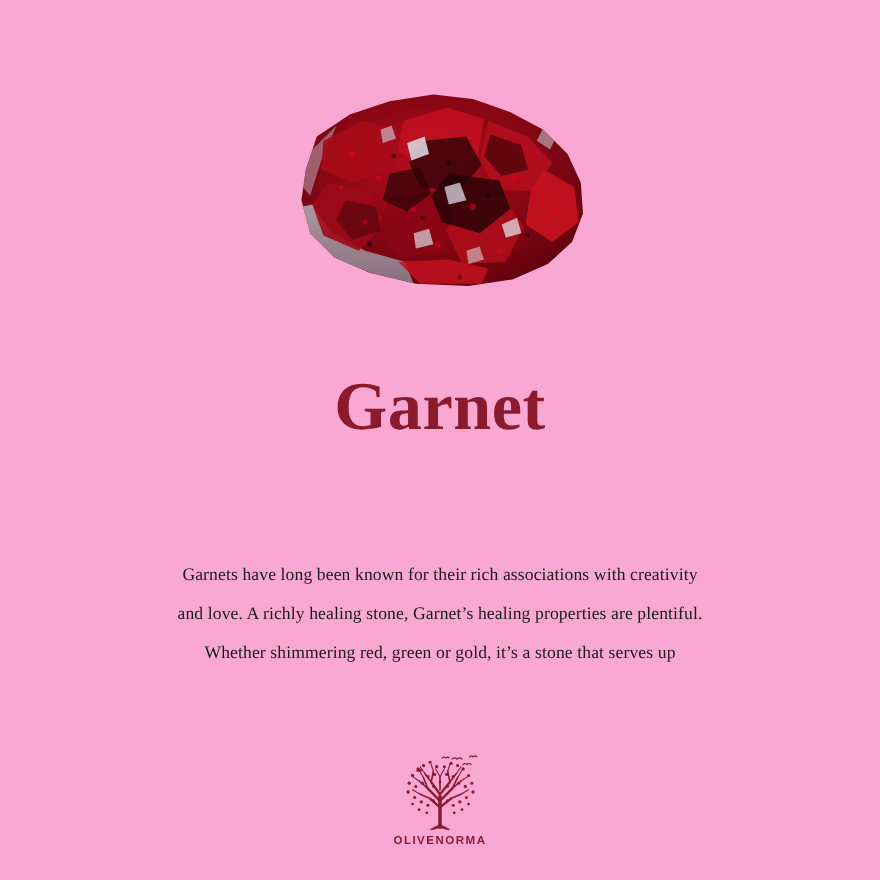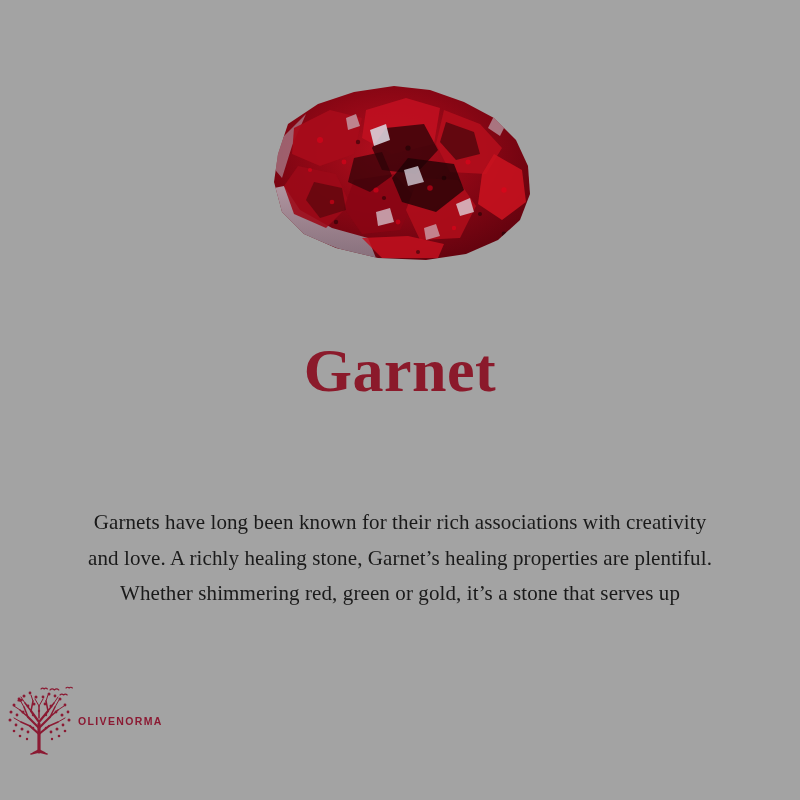--- a/index.html
+++ b/index.html
@@ -10,21 +10,21 @@
     width: 800px;
     height: 800px;
     background: #fdfdfd;
     font-family: "Liberation Serif", serif;
     overflow: hidden;
   }
   .page {
     position: relative;
     width: 800px;
     height: 800px;
-    background: #a3a3a3;
+    background: #f9a8d4;
     display: flex;
     flex-direction: column;
     align-items: center;
   }
 
   
   .stone-wrap {
     position: absolute;
     left: 258px;
     top: 62px;
@@ -79,38 +79,38 @@
   }
 
   
   .body-copy {
     position: absolute;
     top: 505px;
     left: 0;
     width: 800px;
     text-align: center;
     font-family: "Liberation Serif", serif;
-    font-size: 21px;
+    font-size: 16px;
     color: #1a1a1a;
     line-height: 35.5px;
     letter-spacing: 0.1px;
   }
   .body-copy .line {
     display: block;
     white-space: nowrap;
   }
 
   
   .logo {
     position: absolute;
     top: 684px;
     left: 0;
     width: 800px;
     display: flex;
-    flex-direction: row;
+    flex-direction: column;
     align-items: center;
   }
   .logo-mark { display: block; width: 78px; height: 72px; }
   .logo-word {
     margin-top: 2px;
     font-family: "Liberation Sans", sans-serif;
     font-size: 10.5px;
     font-weight: 700;
     letter-spacing: 1.35px;
     color: #8b1a33;

